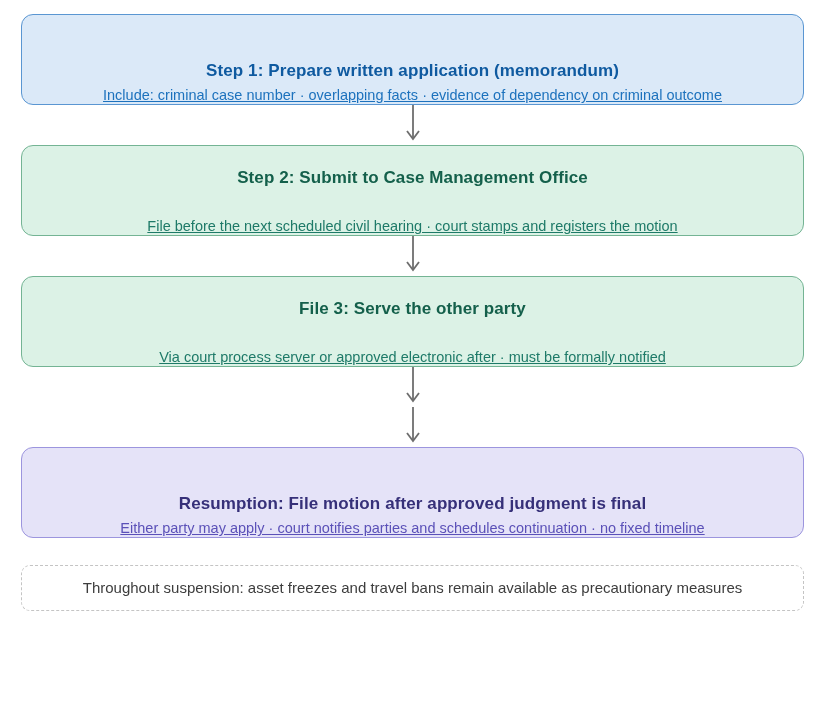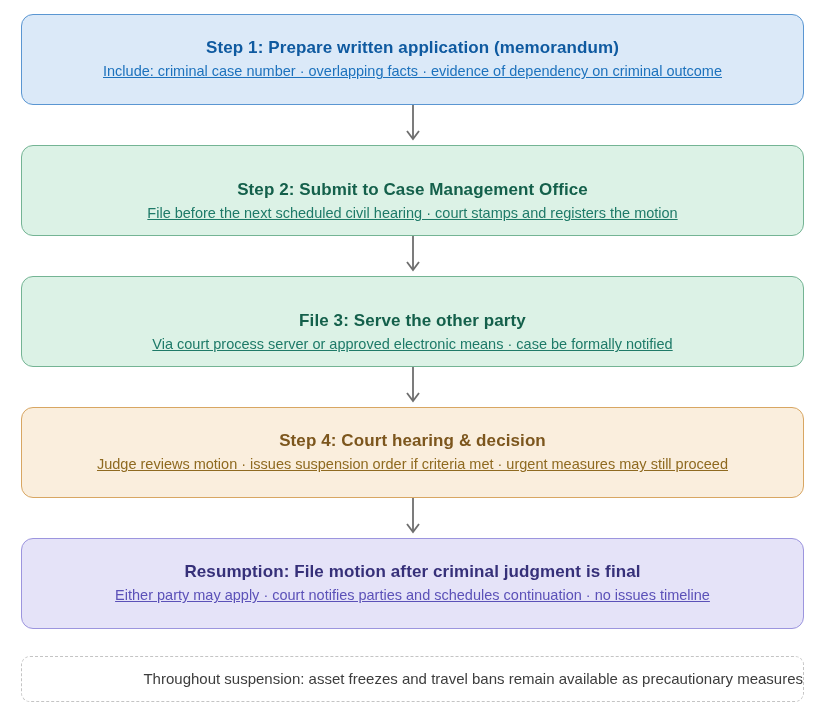--- a/index.html
+++ b/index.html
@@ -19,42 +19,42 @@
     align-items: center;
   }
   .step-box {
     width: 783px;
     height: 91px;
     box-sizing: border-box;
     border-radius: 12px;
     border: 1.5px solid transparent;
     display: flex;
     flex-direction: column;
-    justify-content: center;
+    justify-content: flex-end;
     align-items: center;
     gap: 7px;
     text-align: center;
   }
   .step-title {
     font-size: 17px;
     font-weight: bold;
     line-height: 1.1;
     letter-spacing: 0.1px;
   }
   .step-subtitle {
     font-size: 14.5px;
     line-height: 1.1;
     text-decoration: underline;
   }
   .theme-blue   { background: var(--blue-bg,#dbe9f8);   border-color: var(--blue-border,#5a96d2); }
   .theme-blue .step-title     { color: var(--blue-title,#0f5aa0); }
   .theme-blue .step-subtitle  { color: var(--blue-subtitle,#1d72bd); }
   .theme-green  { background: var(--green-bg,#dcf2e6);  border-color: var(--green-border,#74b494); }
   .theme-green .step-title    { color: var(--green-title,#14604b); margin-top: 22px; }
-  .theme-green .step-subtitle { color: var(--green-subtitle,#1e7a68); }
+  .theme-green .step-subtitle { color: var(--green-subtitle,#1e7a68); margin-top: 24px; }
   .theme-orange { background: var(--orange-bg,#faeedd); border-color: var(--orange-border,#d8a662); }
   .theme-orange .step-title    { color: var(--orange-title,#7c561d); }
   .theme-orange .step-subtitle { color: var(--orange-subtitle,#8f6a20); }
   .theme-purple { background: var(--purple-bg,#e5e3f8); border-color: var(--purple-border,#9c95de); }
   .theme-purple .step-title    { color: var(--purple-title,#363079); }
   .theme-purple .step-subtitle { color: var(--purple-subtitle,#5b51b8); }
   .arrow-wrap {
     height: 40px;
     display: flex;
     justify-content: center;
@@ -63,21 +63,21 @@
   .arrow-wrap svg { display: block; }
   .footnote-box {
     margin-top: 27px;
     width: 783px;
     height: 46px;
     box-sizing: border-box;
     border: 1.5px dashed var(--note-border,#c4c4c4);
     border-radius: 9px;
     background: #ffffff;
     display: flex;
-    justify-content: flex-end;
+    justify-content: center;
     align-items: center;
     text-align: center;
   }
   .footnote-text {
     font-size: 15px;
     color: var(--note-text,#3d3d3d);
     line-height: 1.1;
   }
 </style>
 </head>
@@ -104,44 +104,40 @@
 
   <div class="arrow-wrap">
     <svg width="18" height="40" viewBox="0 0 18 40">
       <line x1="9" y1="0" x2="9" y2="33" stroke="#6e6e6e" stroke-width="1.8"></line>
       <polyline points="3,26 9,34 15,26" fill="none" stroke="#6e6e6e" stroke-width="1.8"></polyline>
     </svg>
   </div>
 
   <div class="step-box theme-green">
     <div class="step-title">File 3: Serve the other party</div>
-    <div class="step-subtitle">Via court process server or approved electronic means · case be formally notified</div>
+    <div class="step-subtitle">Via court process server or approved electronic after · must be formally notified</div>
   </div>
 
   <div class="arrow-wrap">
     <svg width="18" height="40" viewBox="0 0 18 40">
       <line x1="9" y1="0" x2="9" y2="33" stroke="#6e6e6e" stroke-width="1.8"></line>
       <polyline points="3,26 9,34 15,26" fill="none" stroke="#6e6e6e" stroke-width="1.8"></polyline>
     </svg>
   </div>
 
-  <div class="step-box theme-orange">
-    <div class="step-title">Step 4: Court hearing &amp; decision</div>
-    <div class="step-subtitle">Judge reviews motion · issues suspension order if criteria met · urgent measures may still proceed</div>
-  </div>
 
   <div class="arrow-wrap">
     <svg width="18" height="40" viewBox="0 0 18 40">
       <line x1="9" y1="0" x2="9" y2="33" stroke="#6e6e6e" stroke-width="1.8"></line>
       <polyline points="3,26 9,34 15,26" fill="none" stroke="#6e6e6e" stroke-width="1.8"></polyline>
     </svg>
   </div>
 
   <div class="step-box theme-purple">
-    <div class="step-title">Resumption: File motion after criminal judgment is final</div>
-    <div class="step-subtitle">Either party may apply · court notifies parties and schedules continuation · no issues timeline</div>
+    <div class="step-title">Resumption: File motion after approved judgment is final</div>
+    <div class="step-subtitle">Either party may apply · court notifies parties and schedules continuation · no fixed timeline</div>
   </div>
 
   <div class="footnote-box">
     <div class="footnote-text">Throughout suspension: asset freezes and travel bans remain available as precautionary measures</div>
   </div>
 
 </div>
 
 </body></html>

